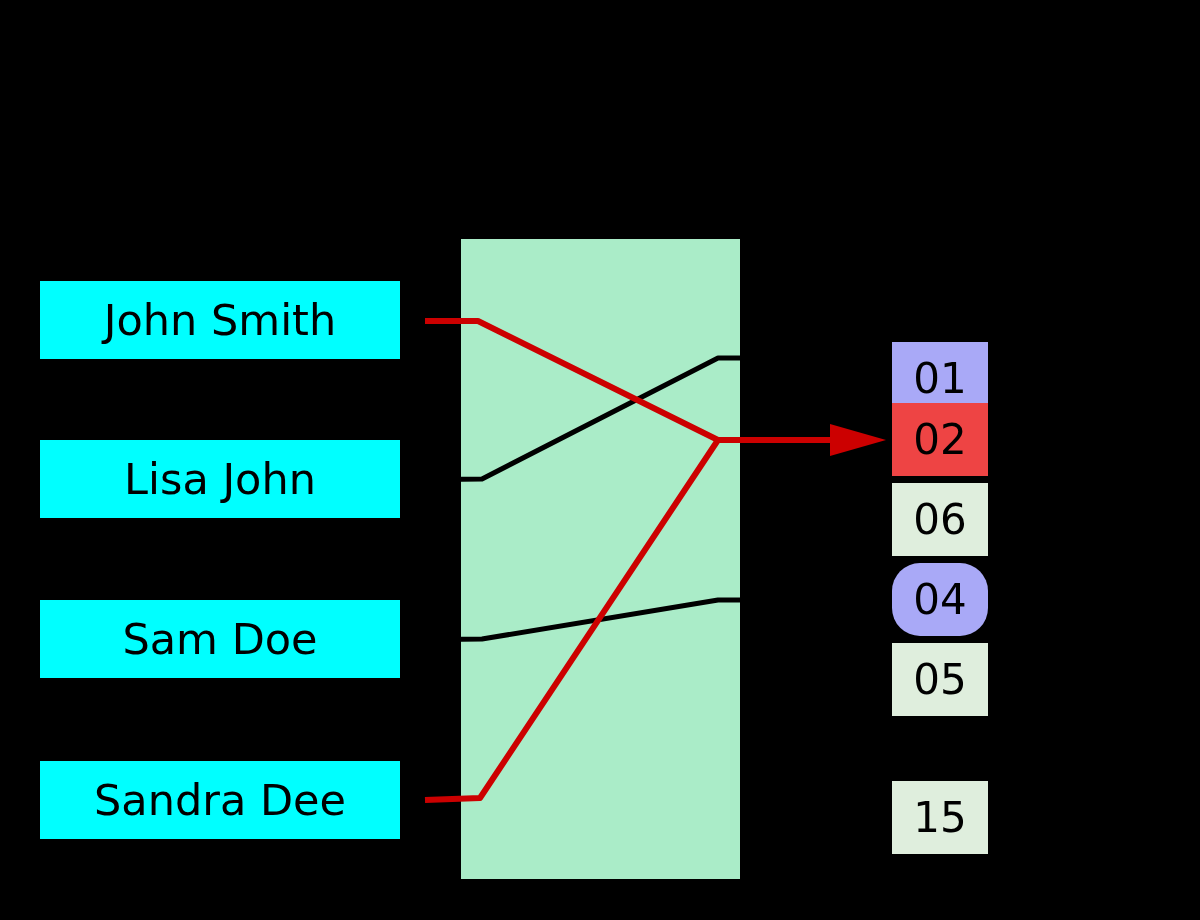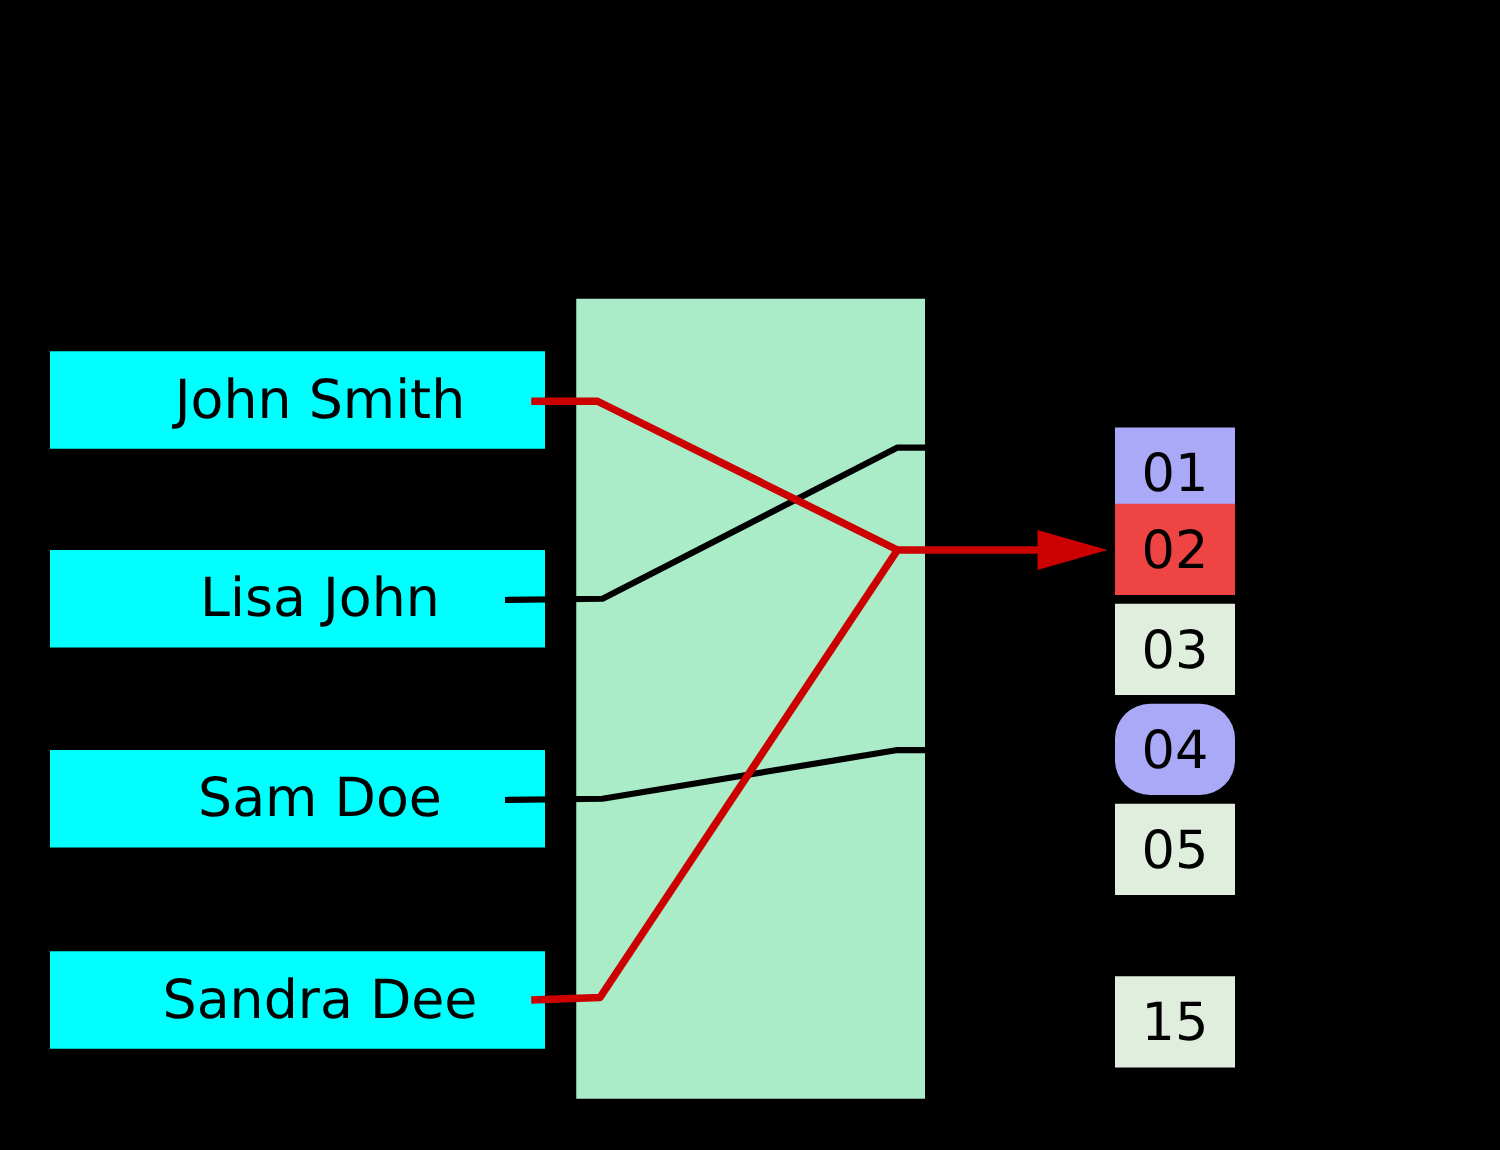--- a/index.html
+++ b/index.html
@@ -21,21 +21,20 @@
     width: 360px;
     height: 78px;
     background: var(--key-fill, #00ffff);
     color: #000;
     display: flex;
     align-items: center;
     justify-content: center;
     font-size: 43px;
     line-height: 1;
     white-space: nowrap;
-    padding-left: 36px;
   }
   .key-john   { top: 281px; }
   .key-lisa   { top: 440px; }
   .key-sam    { top: 600px; }
   .key-sandra { top: 761px; }
 
   .hash-box {
     position: absolute;
     left: 461px;
     top: 239px;
@@ -115,21 +114,21 @@
     <span>Sam Doe</span>
   </div>
 
   <div class="bucket bucket--occupied b-01">
     <span>01</span>
   </div>
   <div class="bucket bucket--collision b-02">
     <span>02</span>
   </div>
   <div class="bucket bucket--empty b-03">
-    <span>03</span>
+    <span>06</span>
   </div>
   <div class="bucket bucket--occupied b-04">
     <span>04</span>
   </div>
   <div class="bucket bucket--empty b-05">
     <span>05</span>
   </div>
   <div class="bucket bucket--empty b-15">
     <span>15</span>
   </div>

